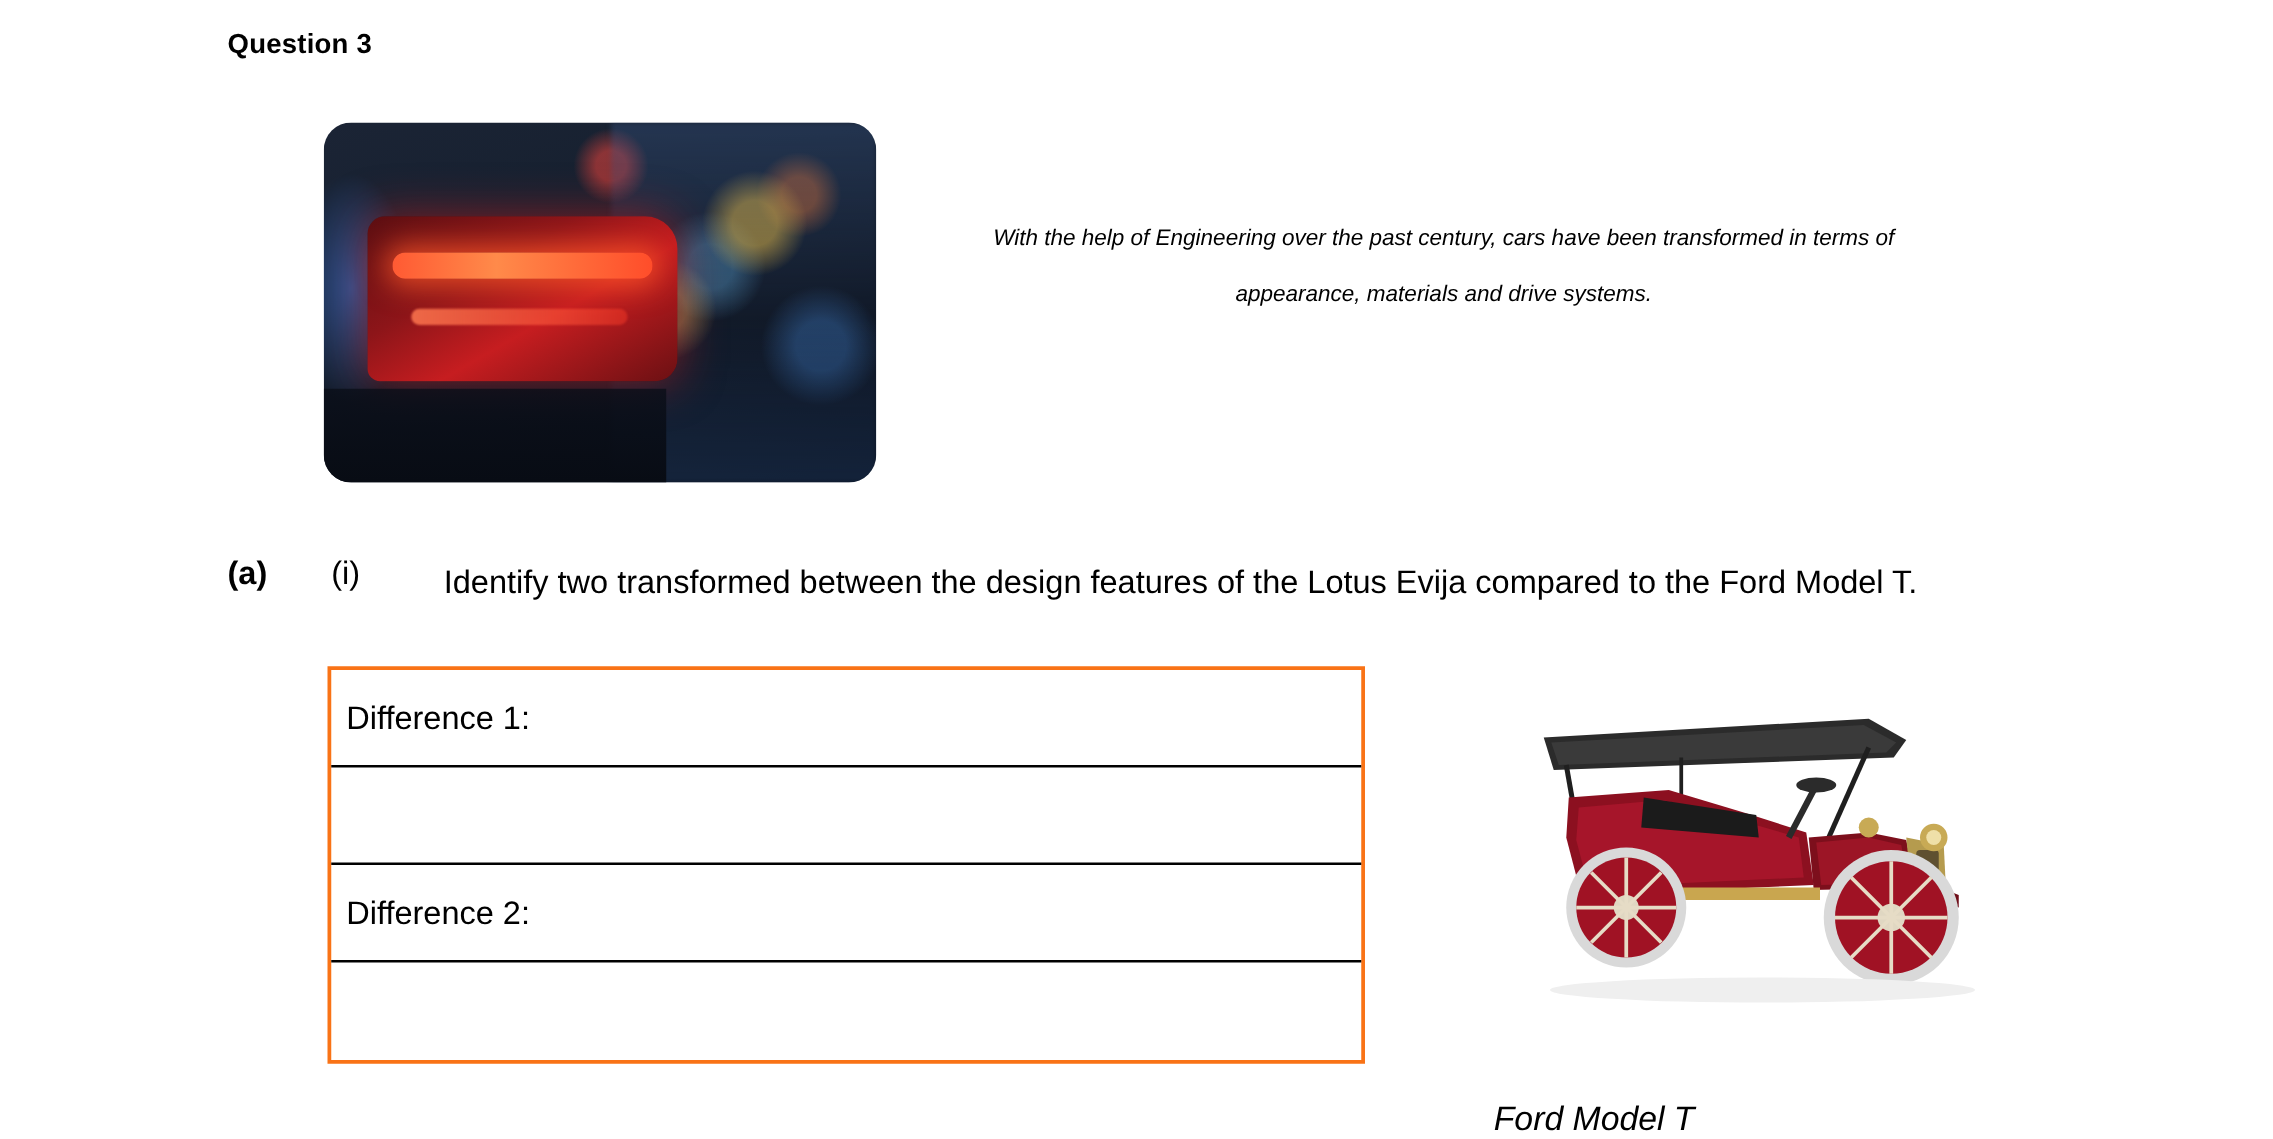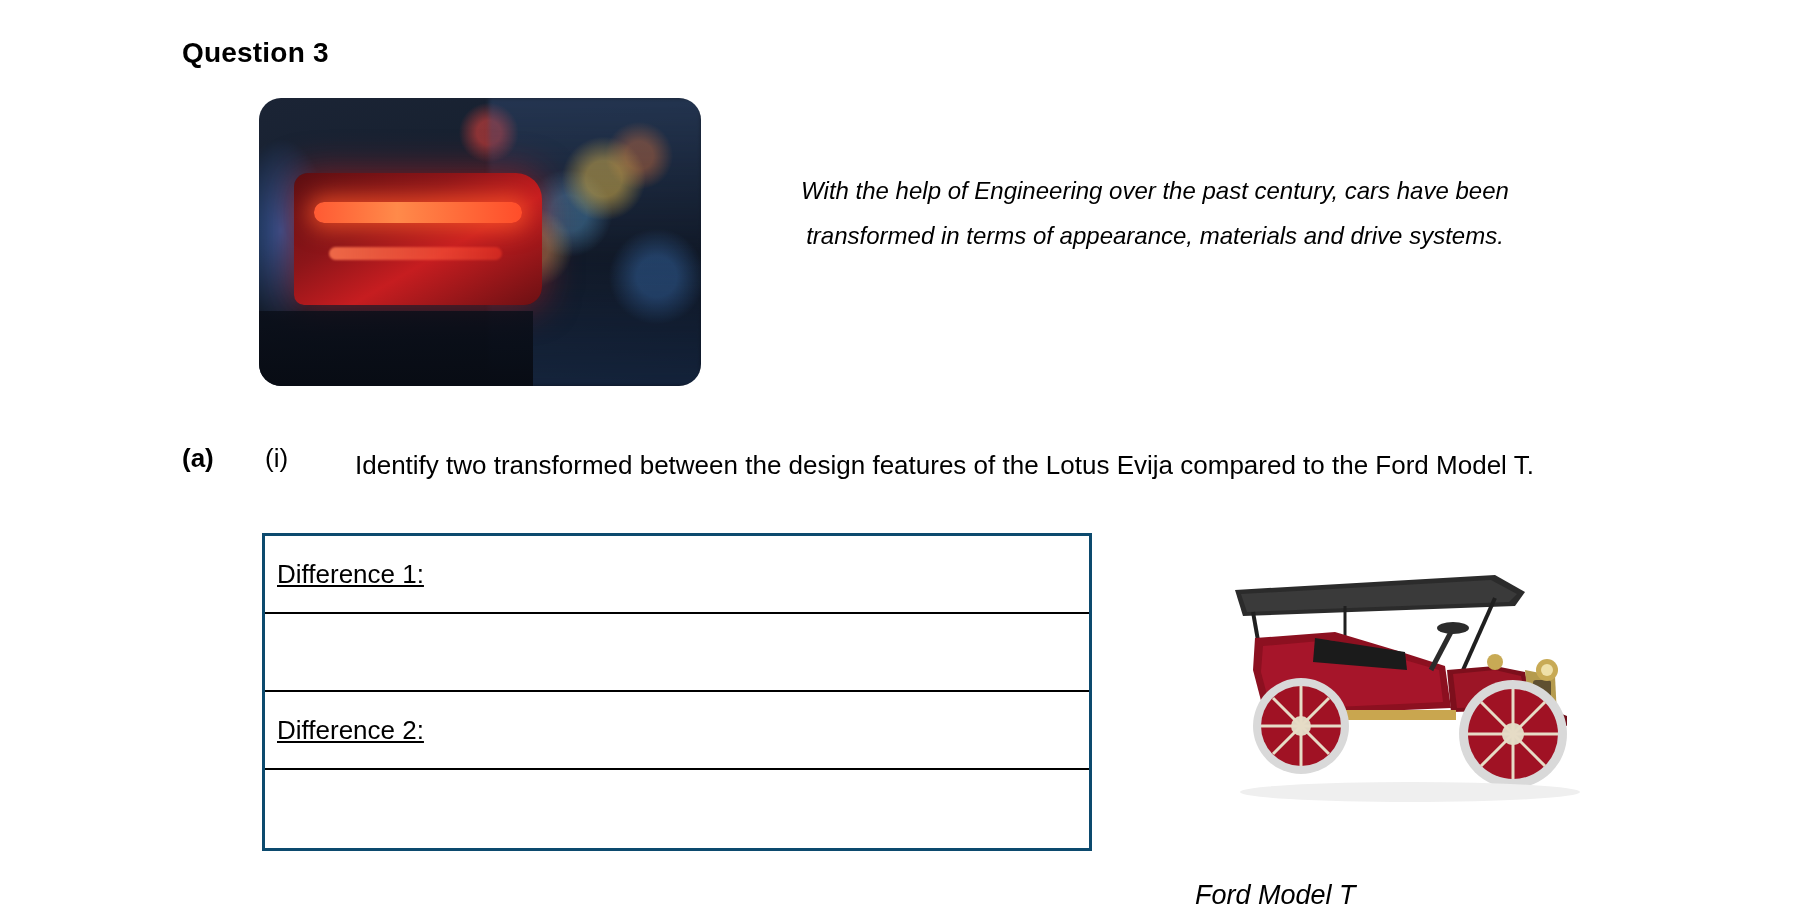--- a/index.html
+++ b/index.html
@@ -19,22 +19,22 @@
   .page {
     position: relative;
     width: 1818px;
     height: 911px;
   }
 
   
   .q-title {
     position: absolute;
     left: 182px;
-    top: 37px;
-    font-size: 28px;
+    top: 22px;
+    font-size: 22px;
     font-weight: bold;
     letter-spacing: 0.2px;
   }
 
   
   .photo-taillight {
     position: absolute;
     left: 259px;
     top: 98px;
     width: 442px;
@@ -110,21 +110,21 @@
   }
 
   
   .intro-text {
     position: absolute;
     left: 760px;
     top: 168px;
     width: 790px;
     text-align: center;
     font-style: italic;
-    font-size: 24px;
+    font-size: 18px;
     line-height: 45px;
   }
 
   
   .part-label {
     position: absolute;
     left: 182px;
     top: 443px;
     font-size: 26px;
     font-weight: bold;
@@ -143,23 +143,22 @@
     font-size: 26px;
     line-height: 45px;
   }
 
   
   .answer-table {
     position: absolute;
     left: 262px;
     top: 533px;
     width: 830px;
-    border: 3px solid #0c4a6e;
+    border: 3px solid #f97316;
     box-sizing: border-box;
-    text-decoration: underline;
   }
   .answer-row {
     height: 78px;
     border-bottom: 2px solid #000000;
     box-sizing: border-box;
     display: flex;
     align-items: center;
     padding-left: 12px;
   }
   .answer-row.last {

